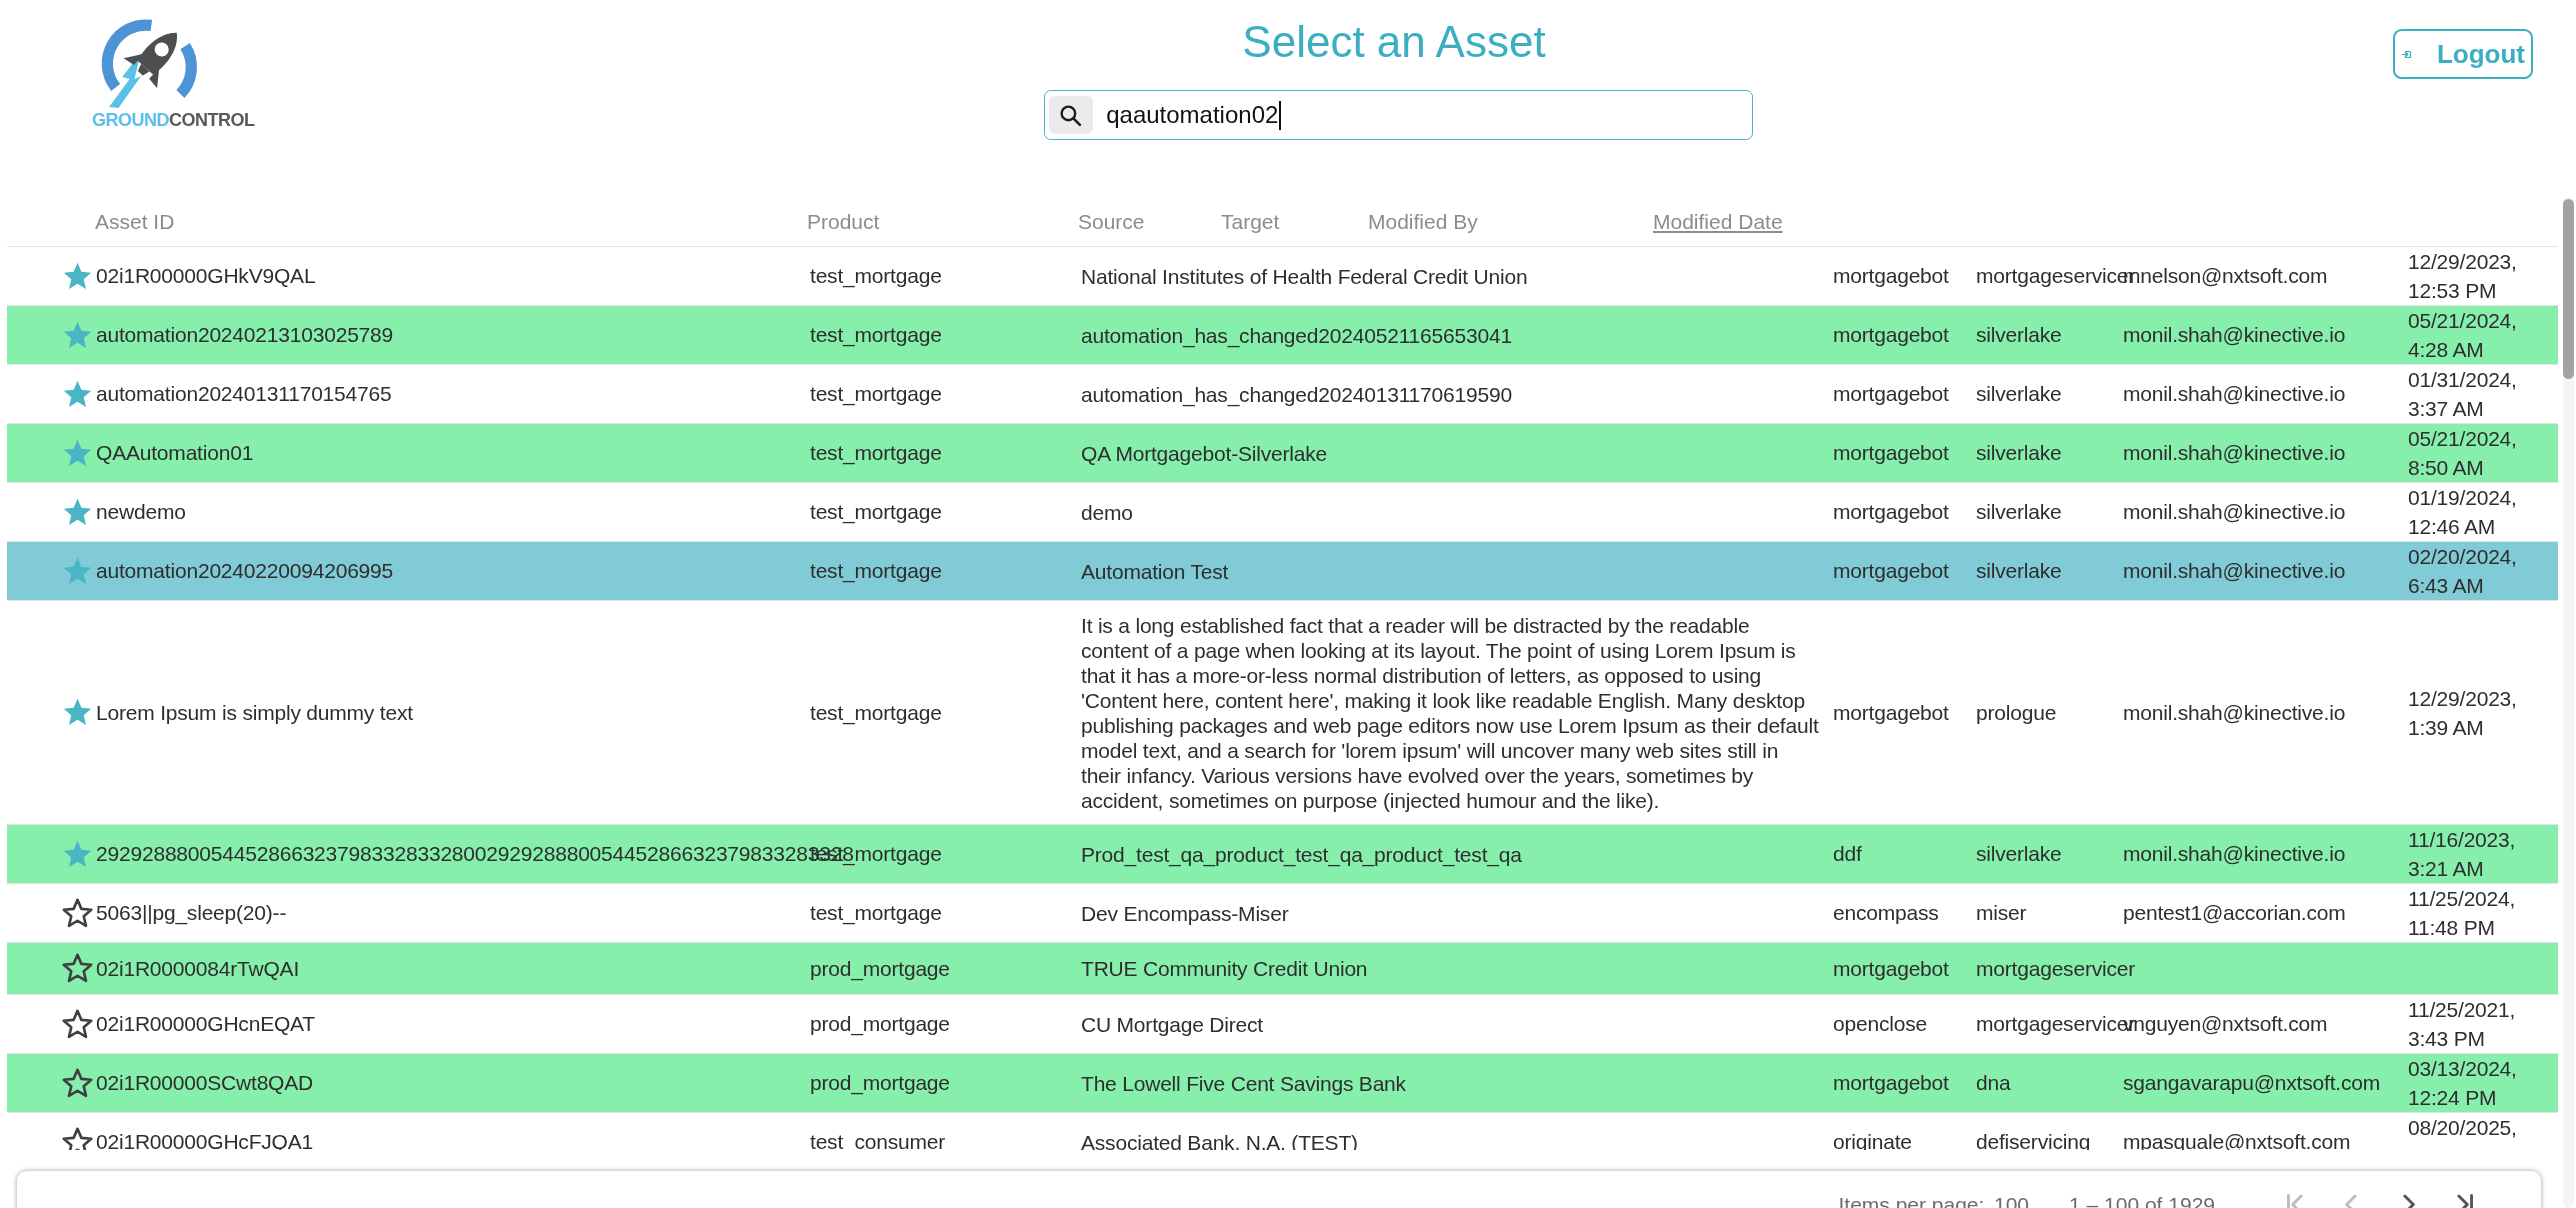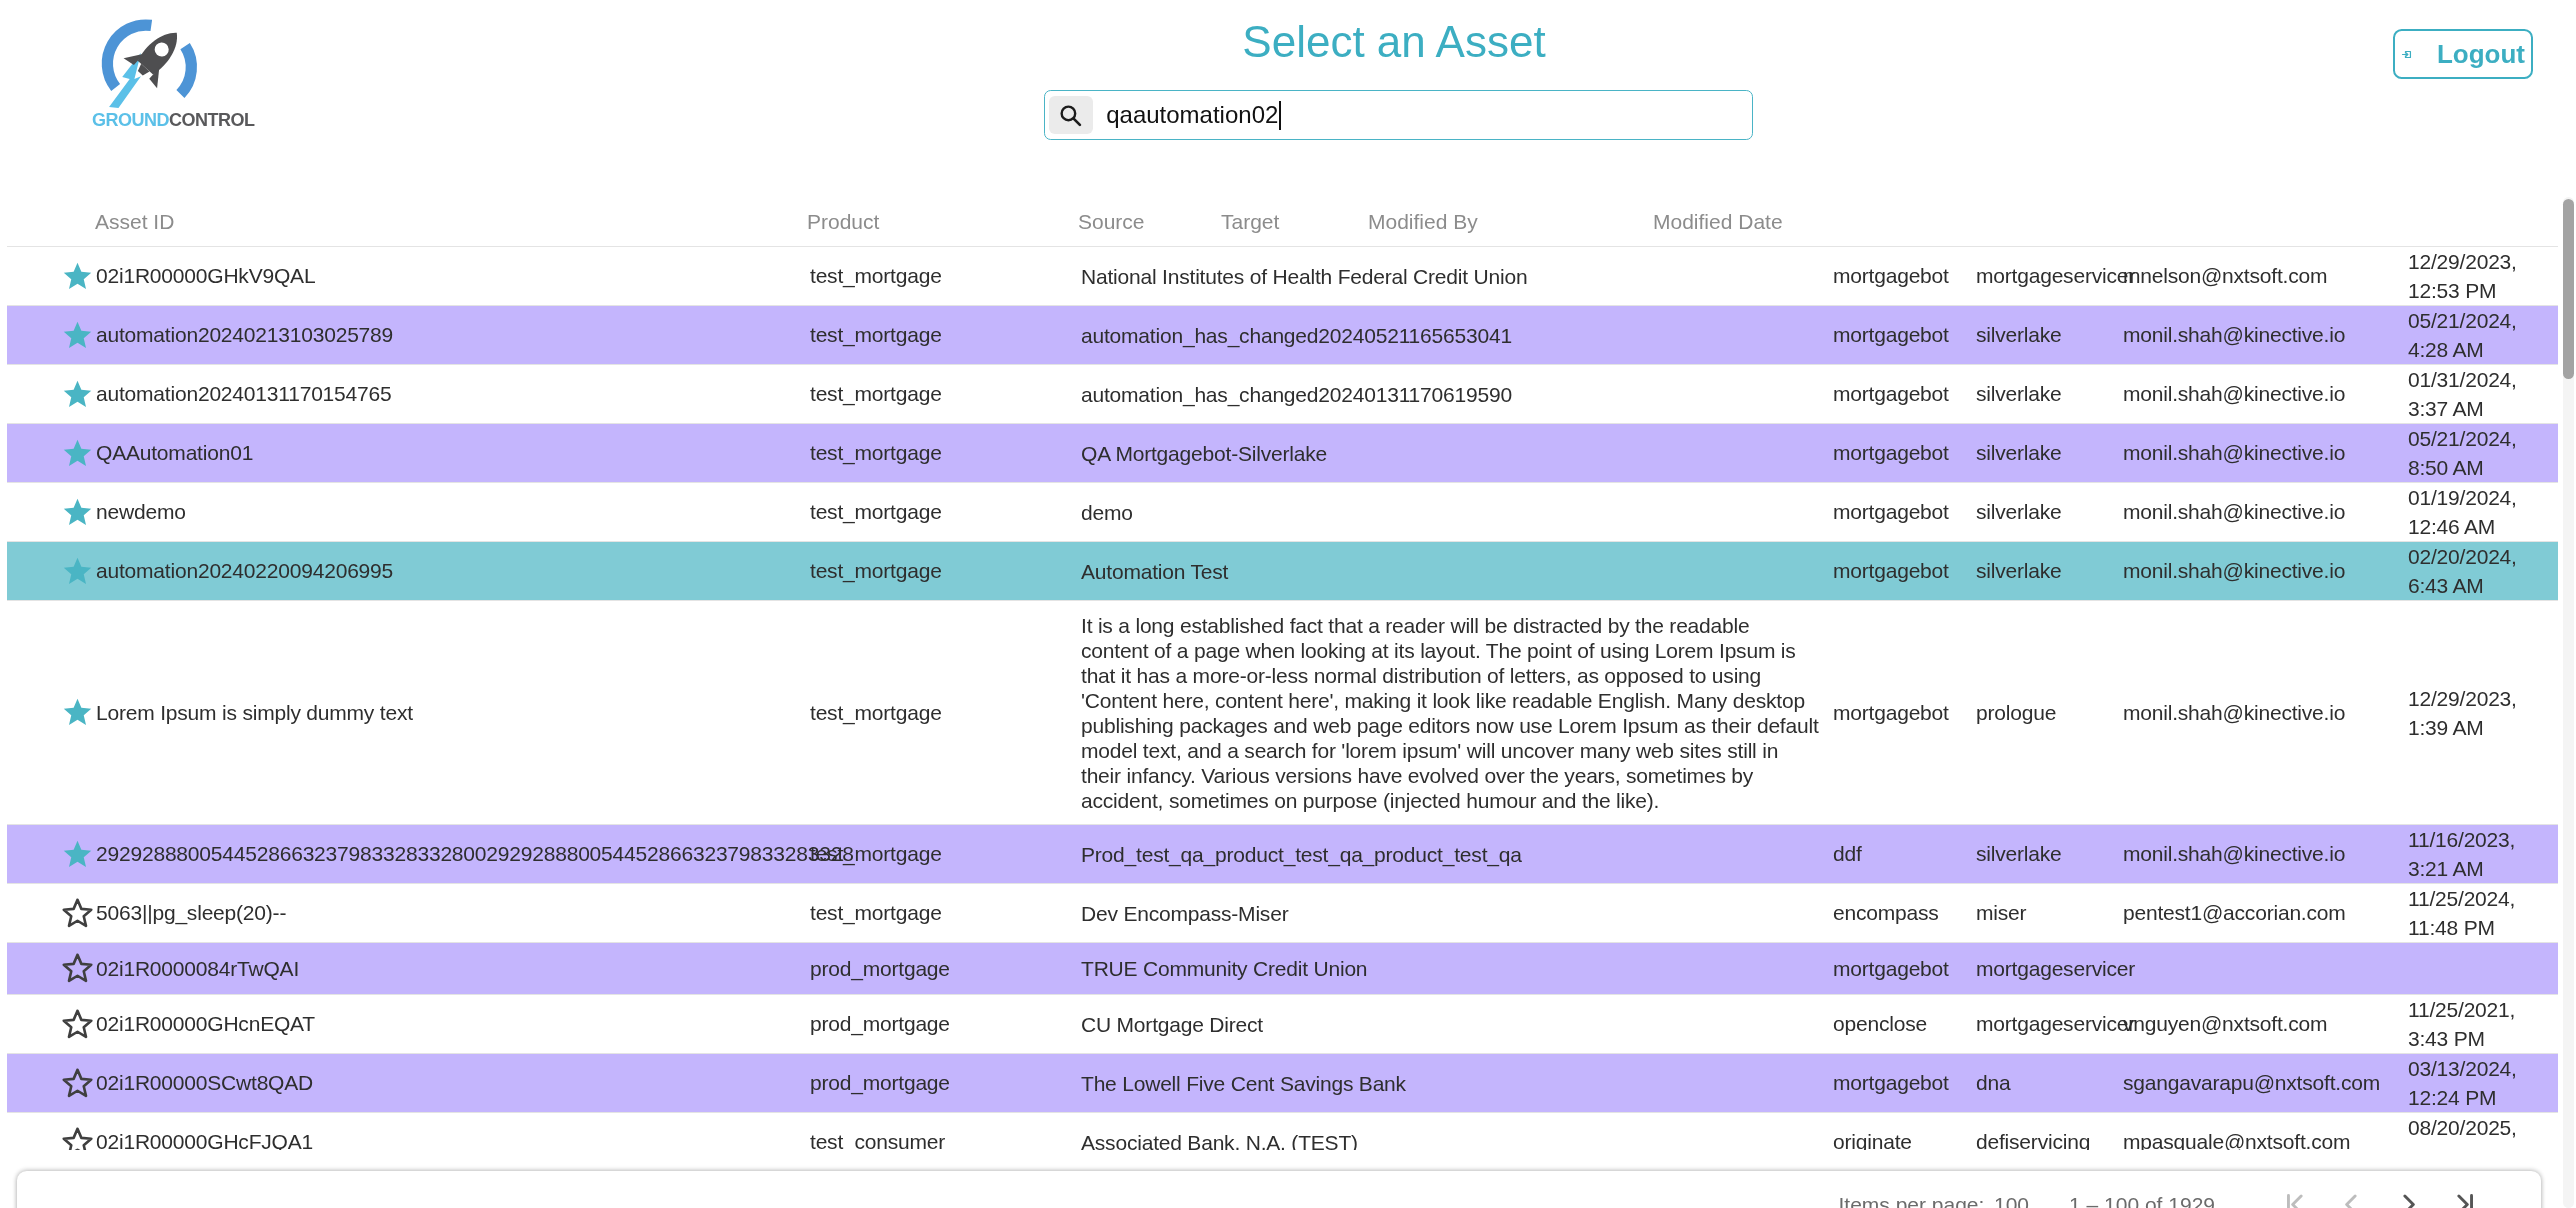--- a/index.html
+++ b/index.html
@@ -30,27 +30,27 @@
               display:flex;align-items:center;justify-content:center;gap:24px;
               font-size:26px;font-weight:bold;font-family:inherit;cursor:pointer;}
 
   
   .table{position:absolute;left:7px;top:197px;width:2551px;height:953px;overflow:hidden;}
   .header-row{display:flex;height:50px;align-items:center;padding-left:88px;
               border-bottom:1px solid #e4e4e4;box-sizing:border-box;}
   .hcell{font-size:21px;color:#8c8c8c;flex:0 0 auto;}
   .header-row .i0{width:712px;}.header-row .i1{width:271px;}.header-row .i2{width:752px;}
   .header-row .i3{width:143px;}.header-row .i4{width:147px;}.header-row .i5{width:285px;}
-  .header-row .i6{width:151px;}
+  .header-row .i6{width:151px;text-decoration:underline;}
 
   .rows{height:903px;overflow:hidden;}
   .row{display:grid;grid-template-columns:35px 714px 271px 752px 143px 147px 285px 151px;
        padding-left:54px;min-height:52px;align-items:center;border-bottom:1px solid #e4e4e4;
        box-sizing:border-box;background:#fff;cursor:pointer;}
-  .row.odd{background:#c4b5fd;}
+  .row.odd{background:#86efac;}
   .row.selected{background:#80cbd5;}
   .cell{font-size:21px;letter-spacing:-0.2px;color:#2e2e2e;padding-right:13.4px;overflow:visible;}
   .cell.nowrap{white-space:nowrap;padding-right:0;}
   .cell.company{line-height:25px;padding-top:11.5px;padding-bottom:11.5px;align-self:center;}
   .cell.date{padding-right:0;line-height:29px;}
   .star-cell{display:flex;align-items:center;justify-content:flex-start;cursor:pointer;}
   .row .star-outline{display:none;}
   .row.unstarred .star-outline{display:block;}
 
   

